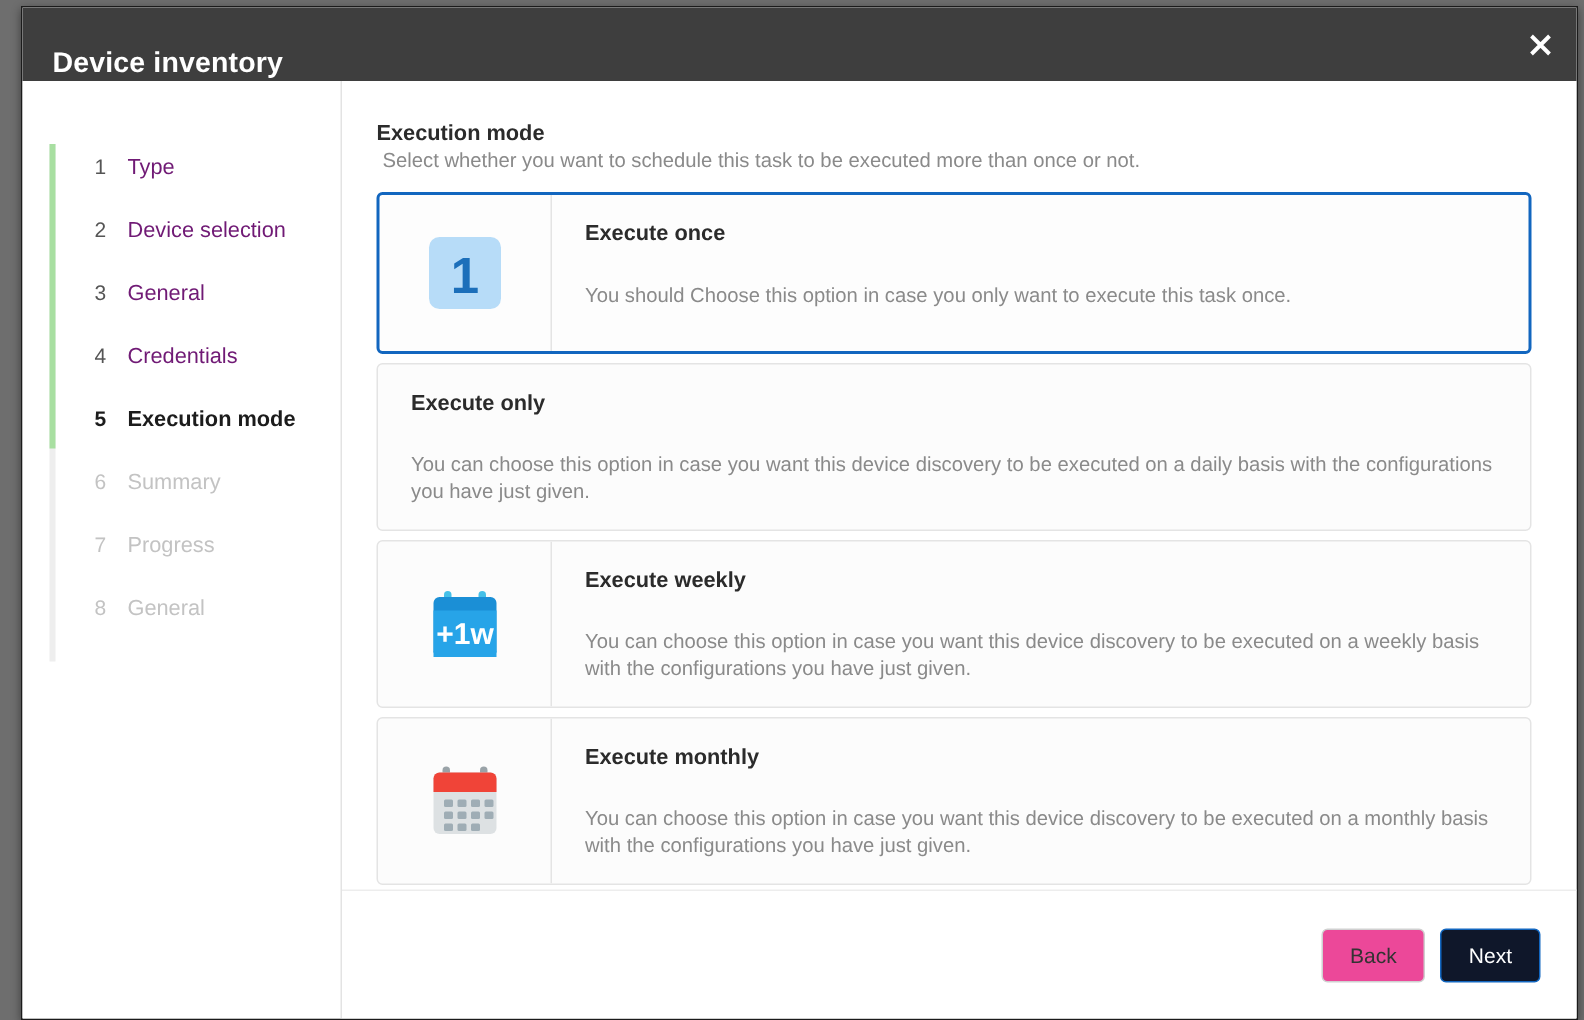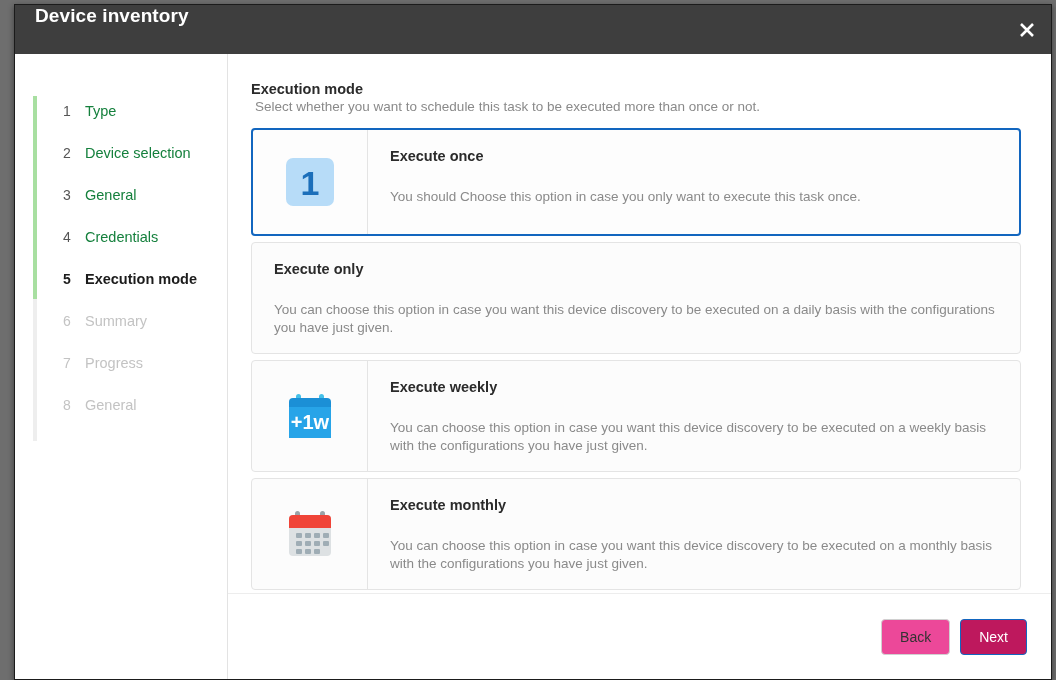--- a/index.html
+++ b/index.html
@@ -22,21 +22,21 @@
     display: flex;
     flex-direction: column;
   }
 
   
   #titlebar {
     height: 49px;
     flex: 0 0 49px;
     background: #3e3e3e;
     display: flex;
-    align-items: flex-start;
+    align-items: flex-end;
     justify-content: space-between;
     padding: 0 0 0 20px;
     position: relative;
   }
   #title-text {
     color: #ffffff;
     font-size: 19px;
     font-weight: bold;
     letter-spacing: 0.1px;
   }
@@ -84,21 +84,21 @@
     padding-left: 48px;
   }
   .step-num {
     width: 22px;
     font-size: 14px;
     color: #555555;
     flex: 0 0 22px;
   }
   .step-label {
     font-size: 14.5px;
-    color: #15803d;
+    color: #701a75;
   }
   .step.current .step-num,
   .step.current .step-label { color: #1c1c1c; font-weight: bold; }
   .step.pending .step-num,
   .step.pending .step-label { color: #c3c3c3; }
 
   
   #main {
     flex: 1 1 auto;
     display: flex;
@@ -190,21 +190,21 @@
     text-align: center;
     font-family: "Liberation Sans", sans-serif;
   }
   .btn-secondary {
     background: #ec4899;
     border: 1px solid #d0d0d0;
     color: #333333;
     min-width: 54px;
   }
   .btn-primary {
-    background: #be185d;
+    background: #0f172a;
     border: 1px solid #1266bf;
     color: #ffffff;
     min-width: 54px;
   }
 </style>
 </head>
 <body>
 
 <div id="dialog">
 

